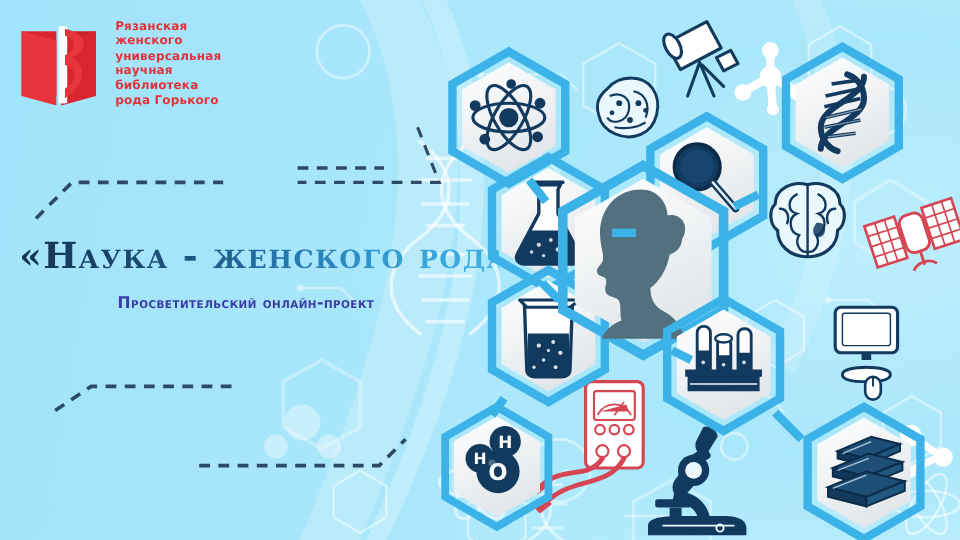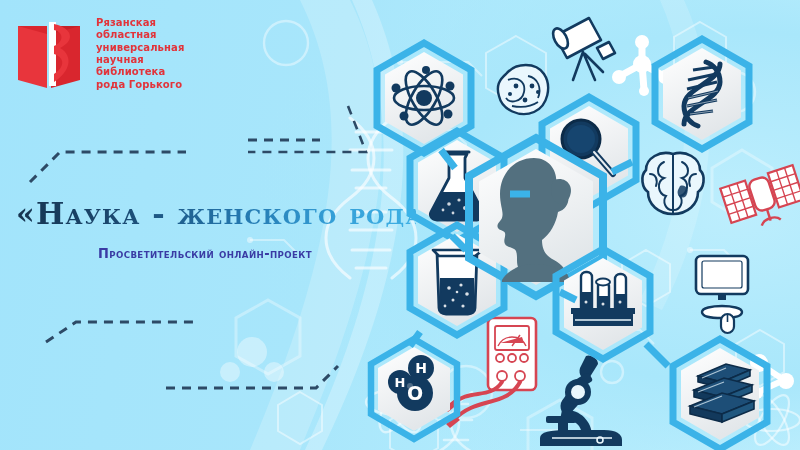--- a/index.html
+++ b/index.html
@@ -156,21 +156,21 @@
       <path d="M4 10 L33 10 L33 64 L4 64 Z" fill="#d9262e"></path>
       <path d="M4 10 L33 18 L33 72 L4 64 Z" fill="#e8353c"></path>
       <path d="M37 10 L66 10 L66 64 L37 64 Z" fill="#c62128"></path>
       <path d="M66 10 L37 18 L37 72 L66 64 Z" fill="#d9262e"></path>
       <path d="M35 6 L42 6 L42 70 L35 70 Z" fill="#ffffff"></path>
       <path d="M40 8 C 58 12, 62 24, 46 32 C 60 40, 56 56, 40 66 L 40 58 C 50 52, 52 42, 40 38 L 40 30 C 50 26, 50 16, 40 14 Z" fill="#e8353c"></path>
       <path d="M35 6 L40 6 L40 70 L35 70 Z" fill="#ffffff"></path>
     </svg>
     <div class="logo-text">
       <div>Рязанская</div>
-      <div>областная</div>
+      <div>женского</div>
       <div>универсальная</div>
       <div>научная</div>
       <div>библиотека</div>
       <div>рода Горького</div>
     </div>
   </div>
 
   <div class="headline">
     <div class="title">«Наука - женского рода»</div>
     <div class="subtitle">Просветительский онлайн-проект</div>

